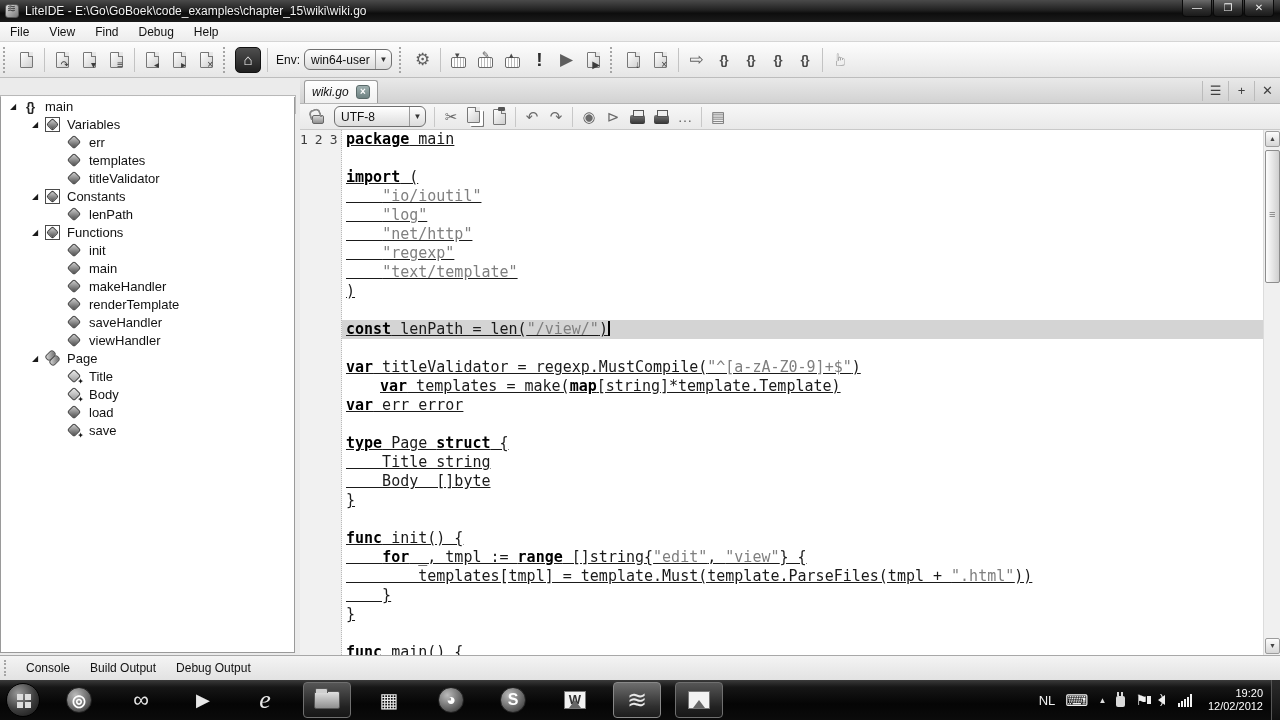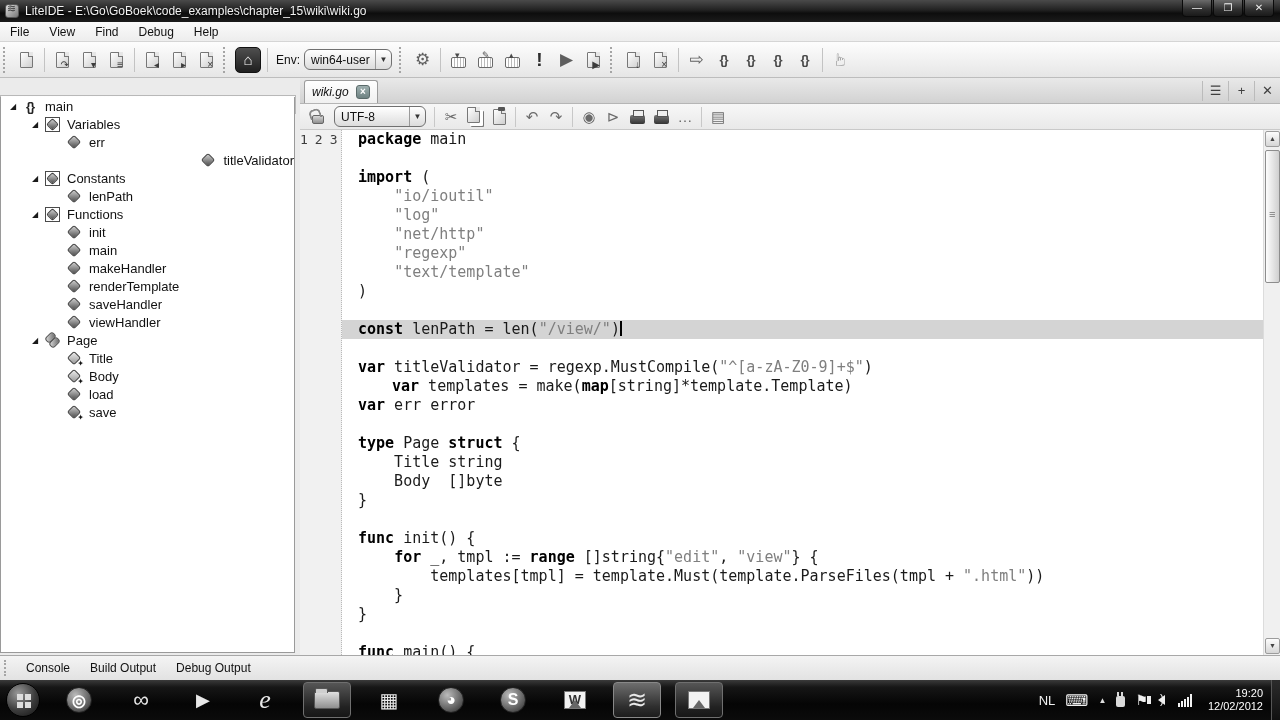--- a/index.html
+++ b/index.html
@@ -106,21 +106,21 @@
     border:2px solid #8a8a8a; border-bottom:none; border-radius:5px 5px 0 0; transform:rotate(-18deg); }
   .printer-ico { width:15px; height:9px; background:linear-gradient(180deg,#777,#333); border-radius:2px; position:relative; margin-top:6px;}
   .printer-ico::before { content:""; position:absolute; left:3px; top:-5px; width:9px; height:5px; background:#eee; border:1px solid #555;}
   .pastebar { position:absolute; left:4px; top:-3px; width:7px; height:4px; background:#555; border-radius:1px;}
 
   .codewrap { position:absolute; left:0; top:52px; right:17px; bottom:0; overflow:hidden; display:flex;
     font-family:"DejaVu Sans Mono", monospace; }
   .gutter { width:42px; background:#f1f1f1; border-right:1px dotted #b9b9b9; flex:0 0 42px; }
   .gut-ln { height:19px; line-height:19px; text-align:right; padding-right:7px; color:#3d3d3d; font-size:13px; }
   .codecol { flex:1; background:#fff; }
-  .cl { height:19px; line-height:19px; white-space:pre; font-size:15px; color:#1a1a1a; padding-left:16px; }
+  .cl { height:19px; line-height:19px; white-space:pre; font-size:15px; color:#1a1a1a; padding-left:4px;text-decoration:underline; }
   .cl.hl { background:#d4d4d4; }
   .kw { font-weight:bold; color:#000; }
   .st { color:#7f7f7f; }
   .caret { display:inline-block; width:2px; height:15px; background:#000; vertical-align:-2px; }
 
   .vscroll { position:absolute; right:0; top:52px; width:17px; bottom:0; background:#f0f0f0; border-left:1px solid #dcdcdc; }
   .scr-btn { position:absolute; left:1px; width:15px; height:16px; background:linear-gradient(180deg,#fdfdfd,#d6d6d6);
     border:1px solid #9c9c9c; border-radius:2px; color:#444; font-size:7px; text-align:center; line-height:14px; }
   .scr-up { top:1px; } .scr-dn { bottom:1px; }
   .scr-thumb { position:absolute; left:1px; top:20px; width:15px; height:133px;
@@ -320,21 +320,28 @@
         </span>
         <span class="tlabel">Variables</span>
       </span>
       <span class="trow" style="padding-left: 48px;">
         <span class="tw-spacer"></span>
         <span class="ti">
           <span class="diam"></span>
         </span>
         <span class="tlabel">err</span>
       </span>
-      <span class="trow" style="padding-left: 48px; justify-content: flex-end;">
+      <span class="trow" style="padding-left: 48px;">
+        <span class="tw-spacer"></span>
+        <span class="ti">
+          <span class="diam"></span>
+        </span>
+        <span class="tlabel">templates</span>
+      </span>
+      <span class="trow" style="padding-left: 48px;">
         <span class="tw-spacer"></span>
         <span class="ti">
           <span class="diam"></span>
         </span>
         <span class="tlabel">titleValidator</span>
       </span>
       <span class="trow" style="padding-left: 26px;">
         <span class="tw-arrow">◢</span>
         <span class="ti">
           <span class="gbox">

